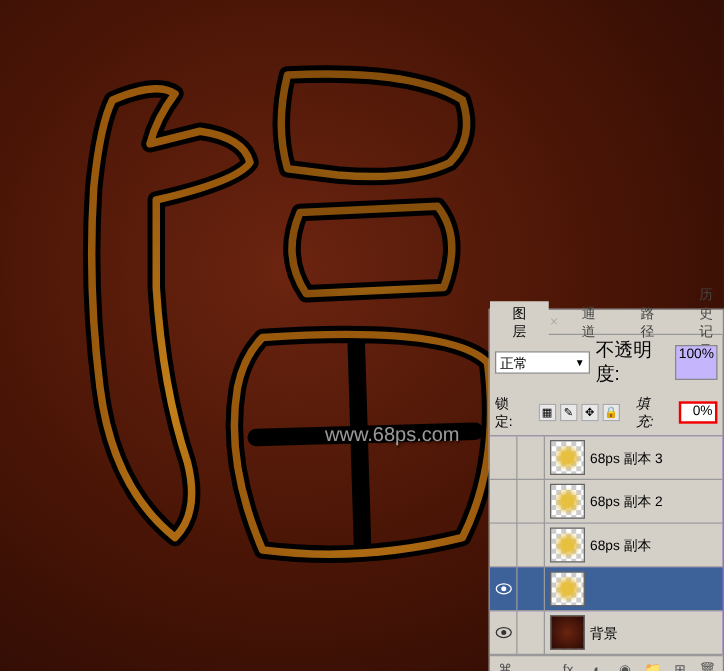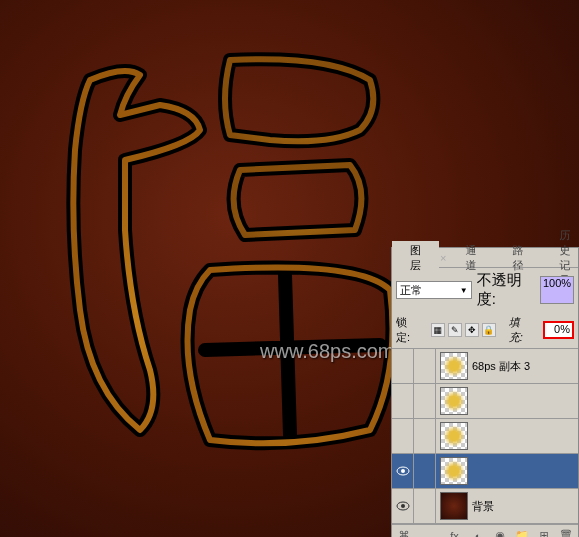--- a/index.html
+++ b/index.html
@@ -24,21 +24,21 @@
       top: 30px;
       left: 30px;
       width: 380px;
       height: 430px;
     }
     .watermark {
       position: absolute;
       top: 340px;
       left: 260px;
       color: rgba(255,255,255,0.6);
-      font-size: 20px;
+      font-size: 16px;
       font-family: Arial;
       text-shadow: 1px 1px 2px rgba(0,0,0,0.8);
     }
     .layers-panel {
       position: absolute;
       top: 247px;
       right: 0;
       width: 188px;
       background: #d4d0c8;
       border: 1px solid #888;
@@ -266,27 +266,29 @@
           <div class="thumb-content"></div>
         </div>
       <span class="layer-name">68ps 副本 3</span>
     </div>
     <div class="layer-row">
       <div class="vis-col"></div>
       <div class="link-col"></div>
       <div class="thumb">
           <div class="thumb-content"></div>
         </div>
+      <span class="layer-name">68ps 副本 2</span>
     </div>
     <div class="layer-row">
       <div class="vis-col"></div>
       <div class="link-col"></div>
       <div class="thumb">
           <div class="thumb-content"></div>
         </div>
+      <span class="layer-name">68ps 副本</span>
     </div>
     <div class="layer-row selected">
       <div class="vis-col">
         <svg class="eye-icon" viewBox="0 0 14 10">
             <ellipse cx="7" cy="5" rx="6" ry="4" fill="none" stroke="#fff" stroke-width="1"></ellipse>
             <circle cx="7" cy="5" r="2" fill="#fff"></circle>
           </svg>
       </div>
       <div class="link-col"></div>
       <div class="thumb">

